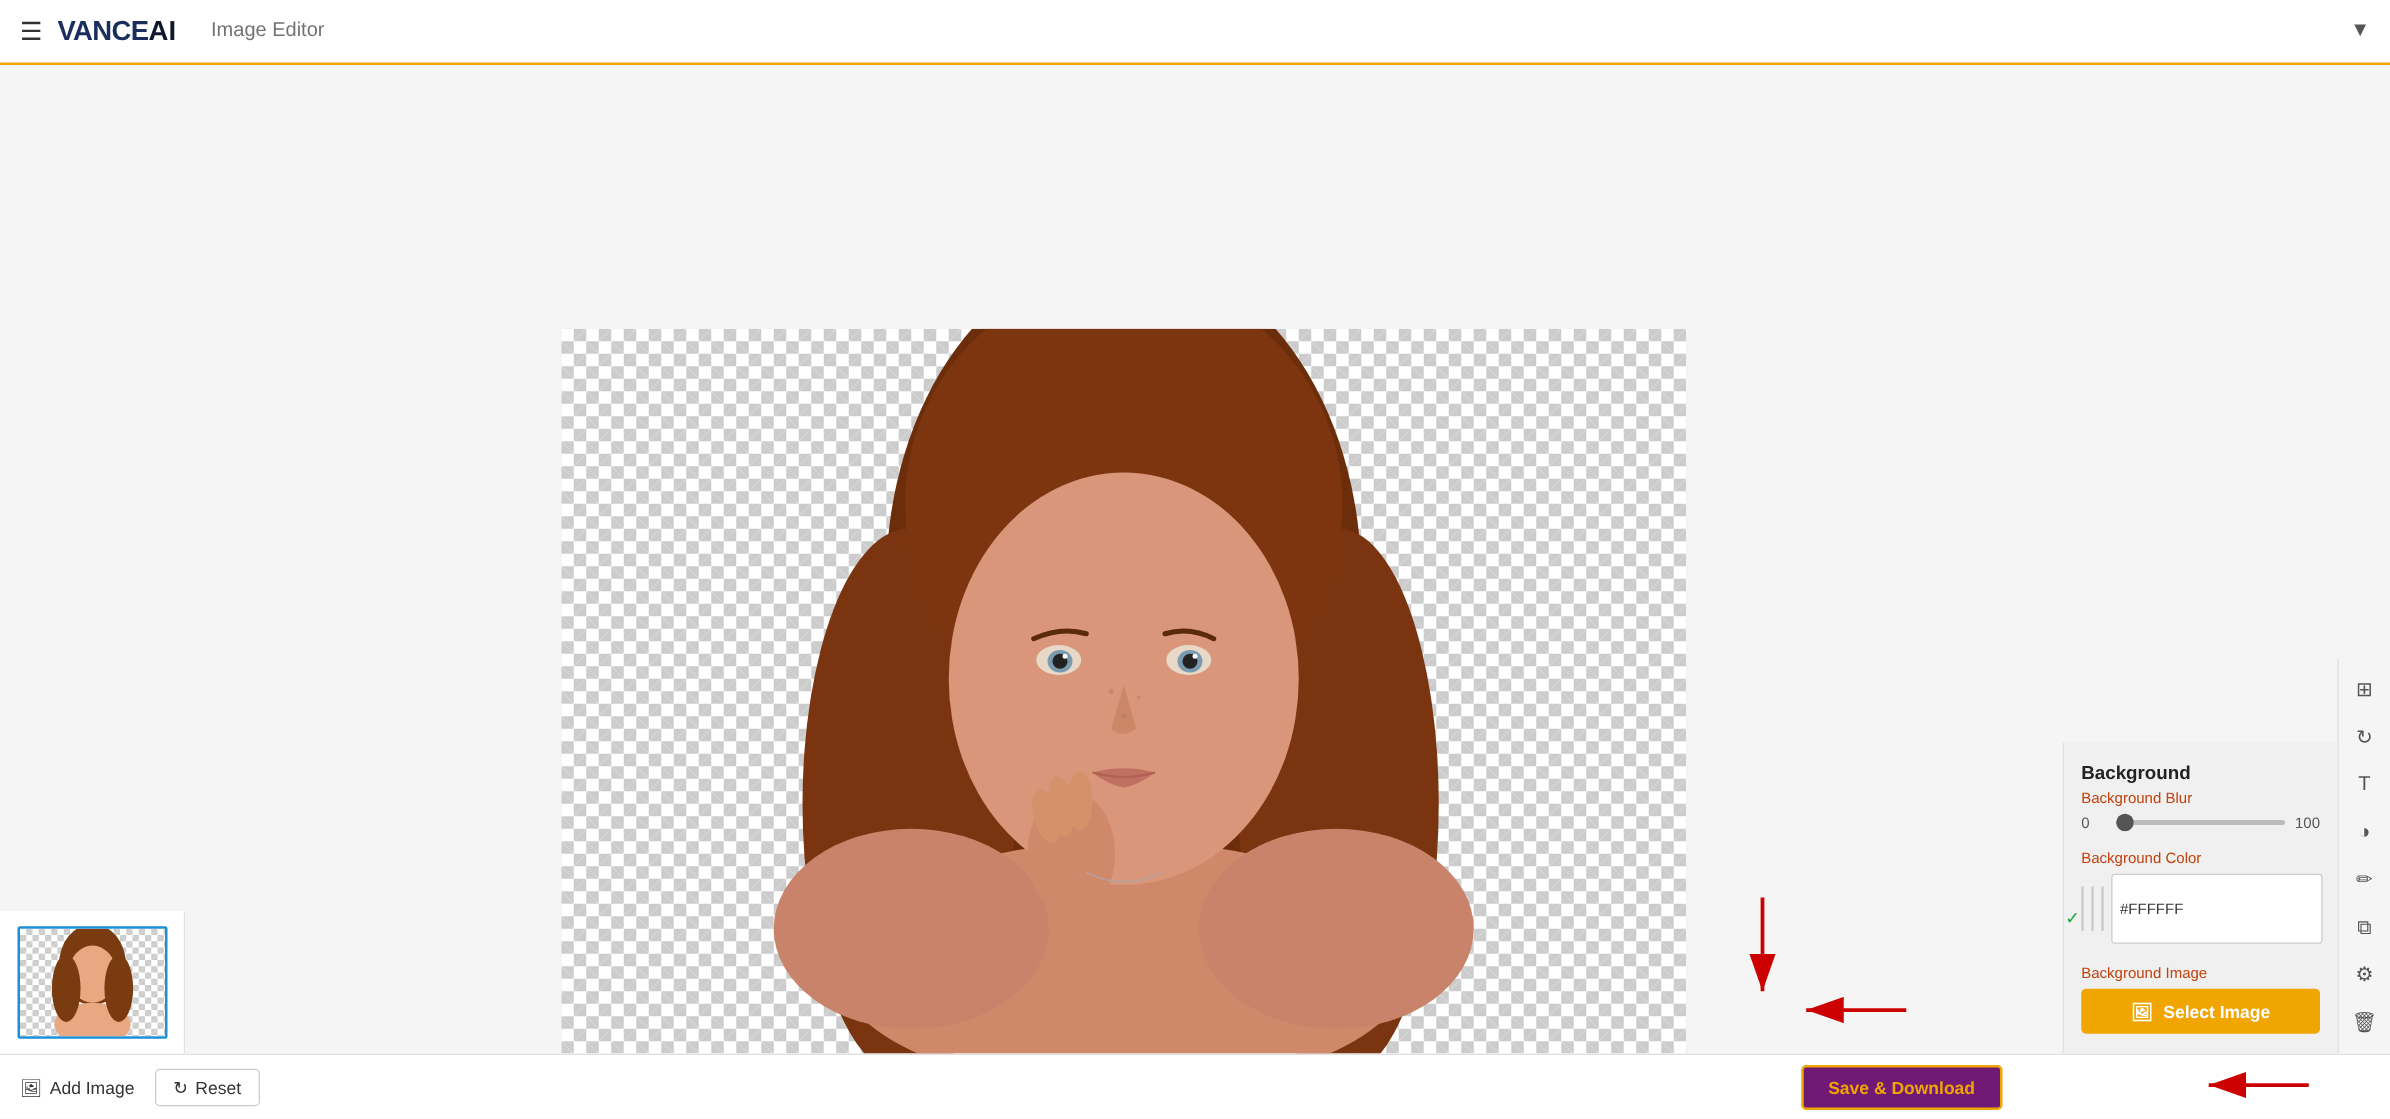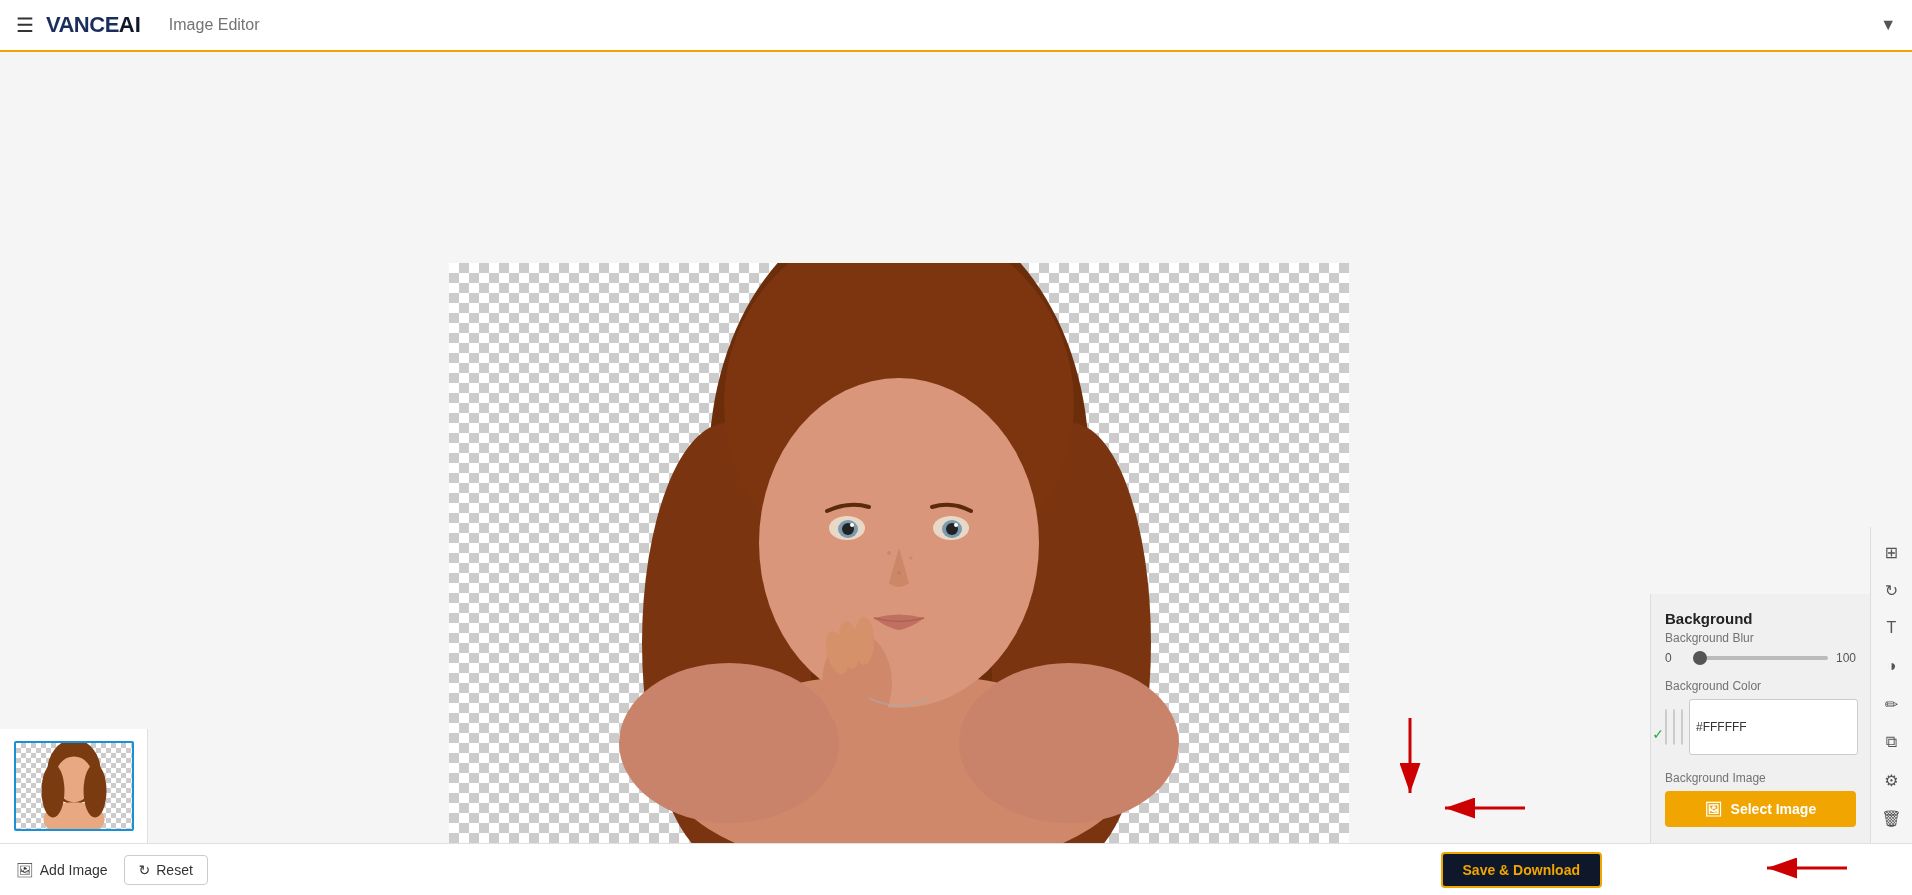--- a/index.html
+++ b/index.html
@@ -117,21 +117,21 @@
       gap: 12px;
     }
     .panel-section-title {
       font-size: 15px;
       font-weight: 700;
       color: #222;
       margin-bottom: 4px;
     }
     .panel-label {
       font-size: 12px;
-      color: #737373;
+      color: #c2410c;
       margin-bottom: 6px;
     }
     .blur-slider-row {
       display: flex;
       align-items: center;
       gap: 8px;
     }
     .slider-val {
       font-size: 12px;
       color: #555;
@@ -264,21 +264,21 @@
       cursor: pointer;
       background: #fff;
       border: 1px solid #ccc;
       border-radius: 4px;
       padding: 6px 14px;
       margin-left: 16px;
     }
     .save-download-btn {
       position: absolute;
       right: 310px;
-      background: #0f172a;
+      background: #701a75;
       color: #f0a500;
       border: 2px solid #f0a500;
       border-radius: 4px;
       padding: 8px 20px;
       font-size: 14px;
       font-weight: 600;
       cursor: pointer;
     }
 
     

